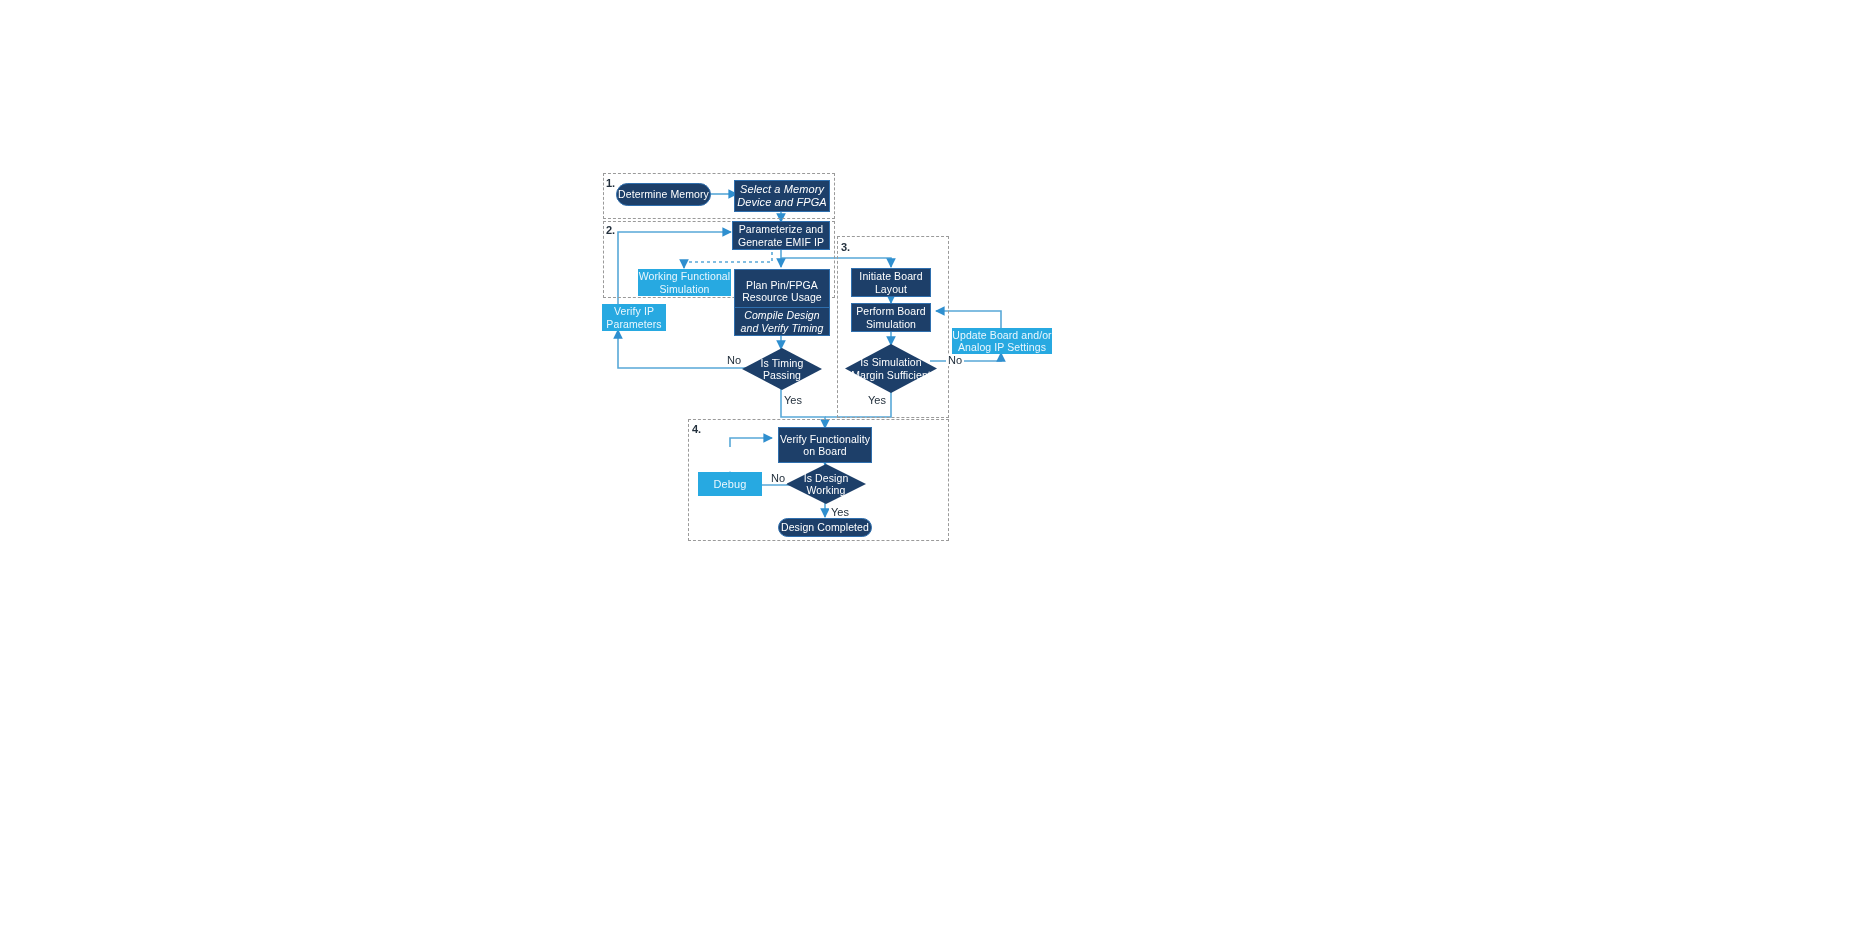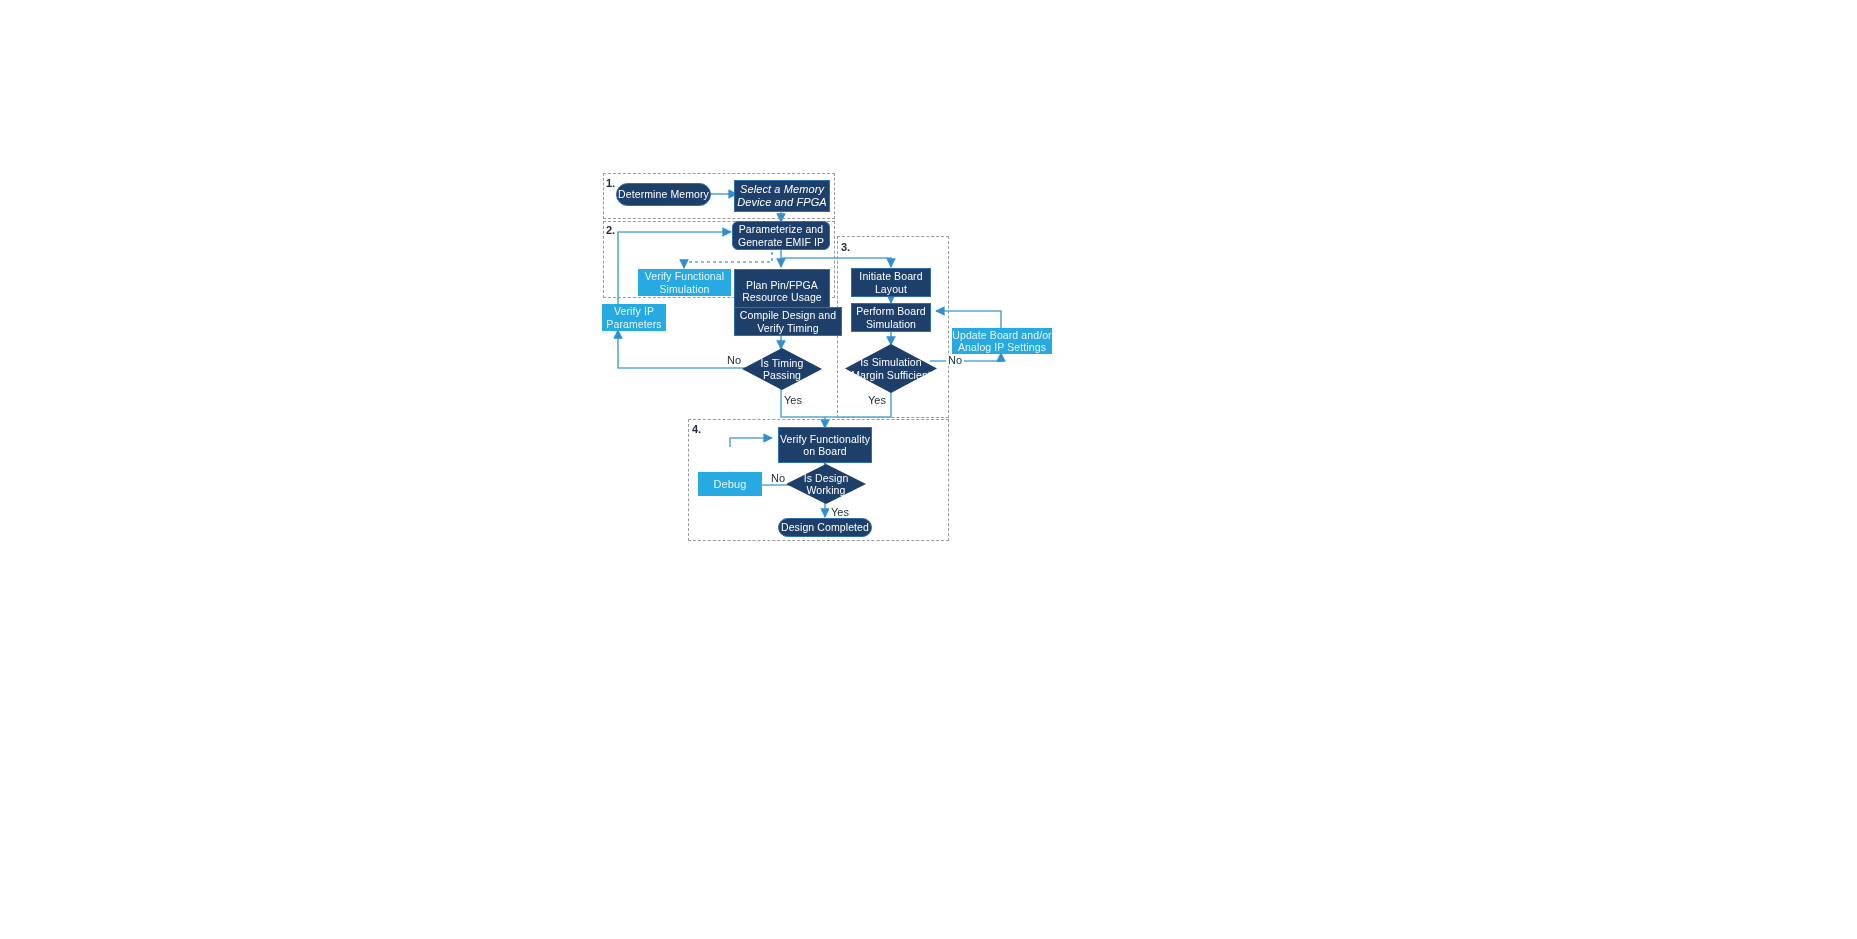--- a/index.html
+++ b/index.html
@@ -130,37 +130,37 @@
   <div class="group-label" style="left:692px;top:423px;">4.</div>
 
   <div class="node terminal" style="left:616px;top:183px;width:95px;height:23px;font-size:10.5px;">
     <span>Determine Memory</span>
   </div>
 
   <div class="node navy" style="left:734px;top:180px;width:96px;height:32px;font-size:11px;font-style:italic;">
     <span>Select a Memory Device and FPGA</span>
   </div>
 
-  <div class="node navy" style="left:732px;top:221px;width:98px;height:29px;font-size:10.5px;border-radius:6px;">
+  <div class="node navy" style="left:732px;top:221px;width:98px;height:29px;font-size:10.5px;">
     <span>Parameterize and Generate EMIF IP</span>
   </div>
 
   <div class="node cyan" style="left:638px;top:269px;width:93px;height:27px;font-size:10.5px;">
-    <span>Verify Functional Simulation</span>
+    <span>Working Functional Simulation</span>
   </div>
 
   <div class="node navy" style="left:734px;top:269px;width:96px;height:44px;font-size:10.5px;justify-content:flex-end;">
     <span>Plan Pin/FPGA Resource Usage</span>
   </div>
 
   <div class="node cyan" style="left:586px;top:304px;width:64px;height:27px;font-size:10.5px;margin-left:16px;">
     <span>Verify IP Parameters</span>
   </div>
 
-  <div class="node navy" style="left:734px;top:307px;width:108px;height:29px;font-size:10.5px;">
+  <div class="node navy" style="left:734px;top:307px;width:96px;height:29px;font-size:10.5px;font-style:italic;">
     <span>Compile Design and Verify Timing</span>
   </div>
 
   <div class="node diamond" style="left:742px;top:348px;width:80px;height:42px;font-size:10.5px;">
     <span class="dshape"></span>
     <span class="dlabel">Is Timing Passing</span>
   </div>
 
   <div class="node navy" style="left:851px;top:268px;width:80px;height:29px;font-size:10.5px;">
     <span>Initiate Board Layout</span>

